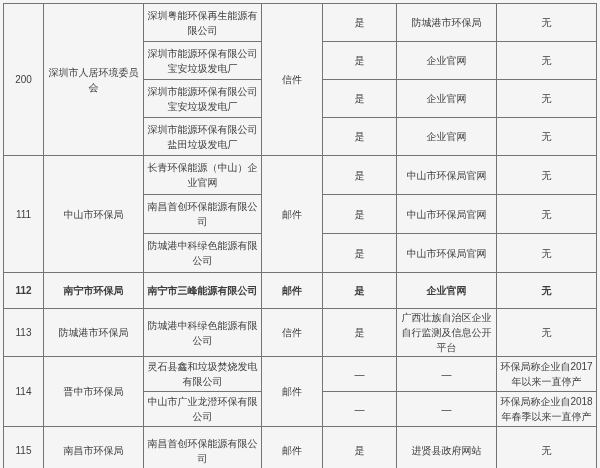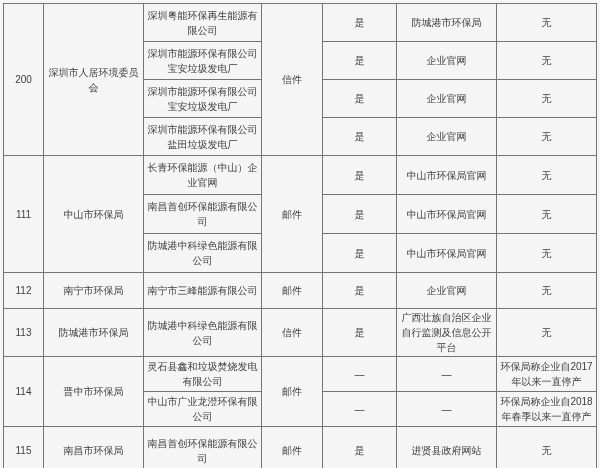--- a/index.html
+++ b/index.html
@@ -25,21 +25,21 @@
     vertical-align: middle;
     font-size: 10px;
     line-height: 15px;
     color: #3d3d3d;
     padding: 1px 2px;
     word-break: break-all;
     overflow: hidden;
   }
   tr.h38 { height: 38px; }
   tr.h39 { height: 39px; }
-  tr.h36 { height: 36px; }
+  tr.h36 { height: 36px; font-weight: bold; }
   tr.h35 { height: 35px; }
   tr.h48 { height: 48px; }
   col.c-no { width: 40px; }
   col.c-bureau { width: 100px; }
   col.c-company { width: 118px; }
   col.c-method { width: 61px; }
   col.c-resp { width: 74px; }
   col.c-platform { width: 100px; }
   col.c-note { width: 100px; }
 </style>

